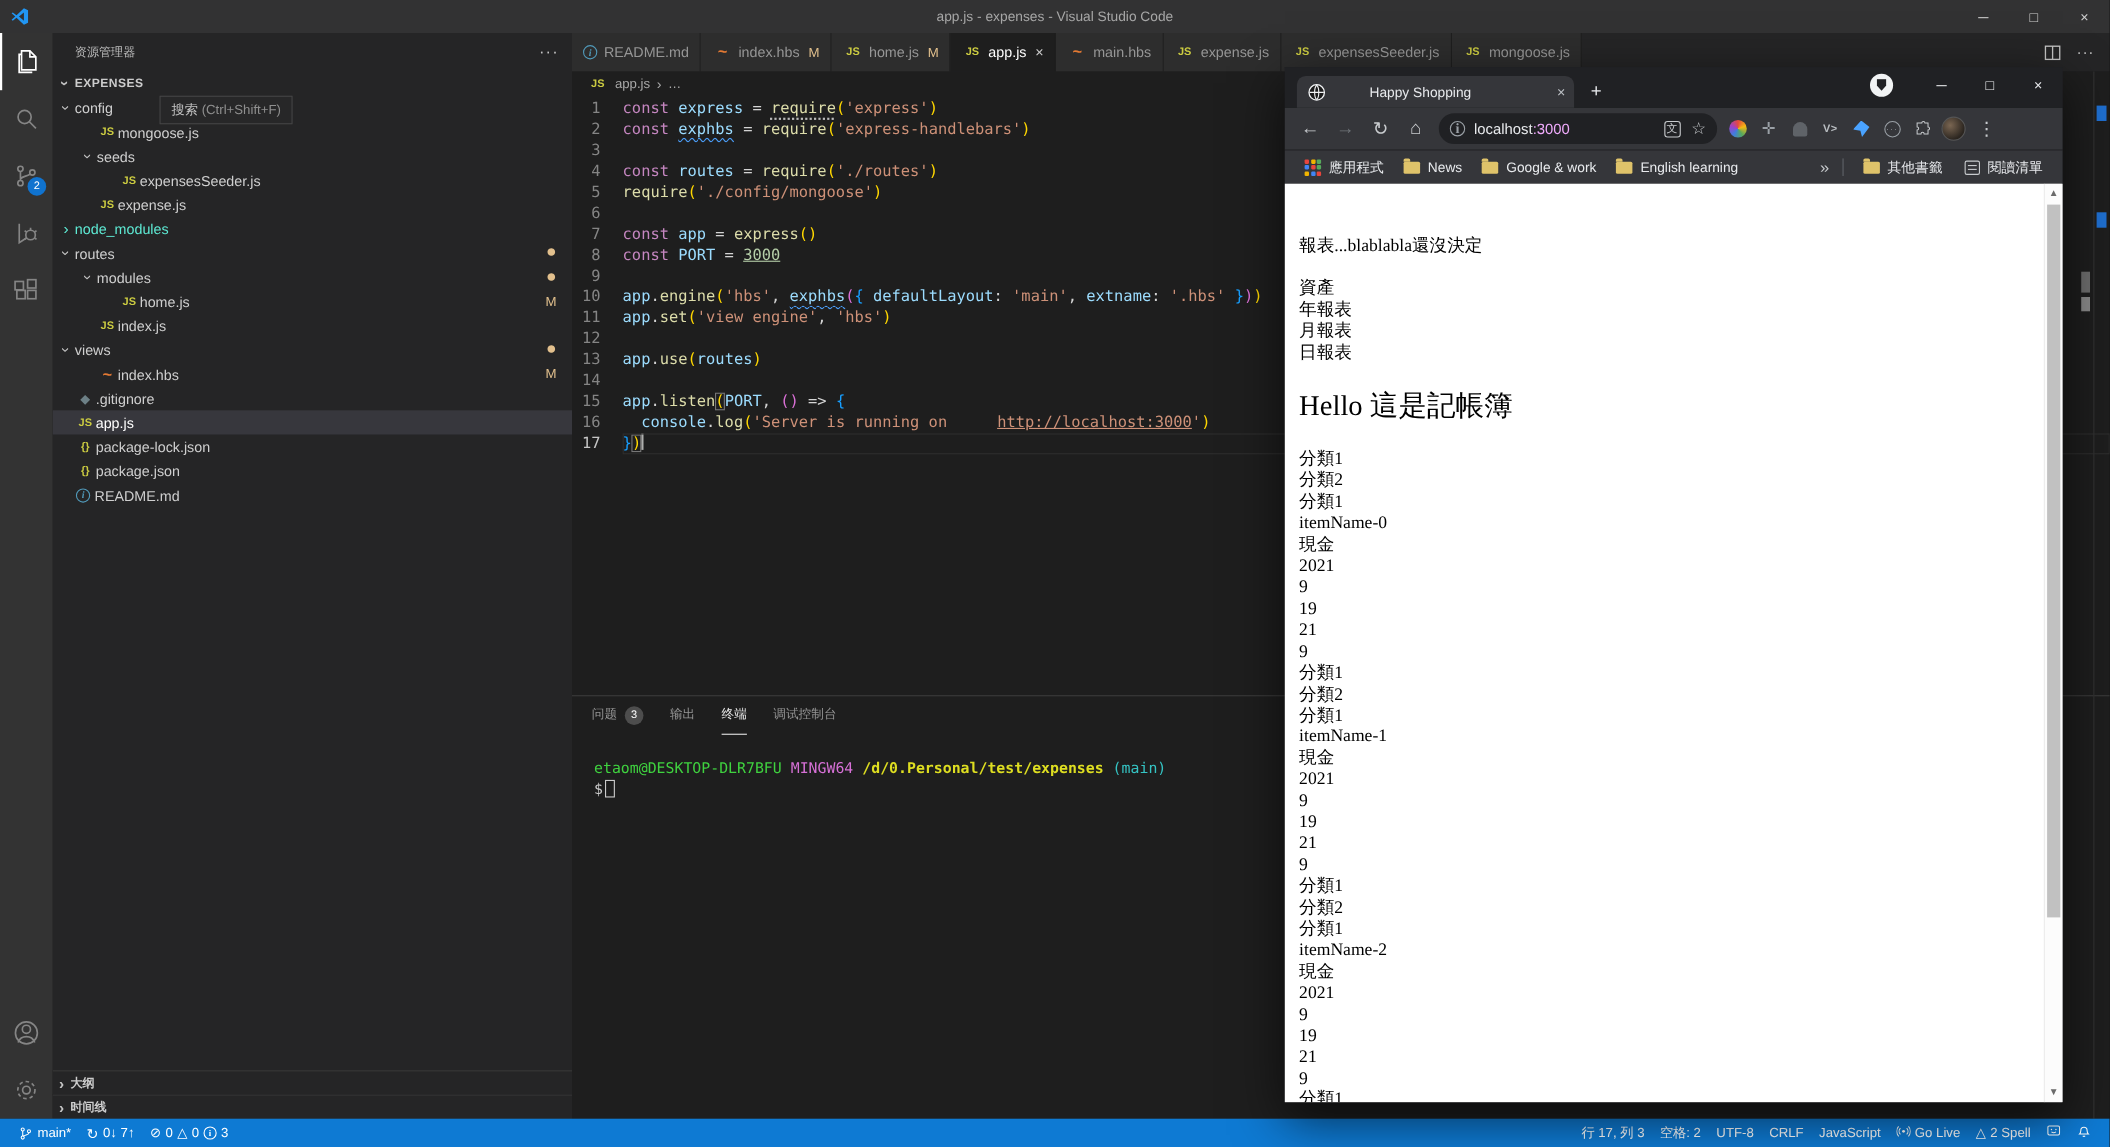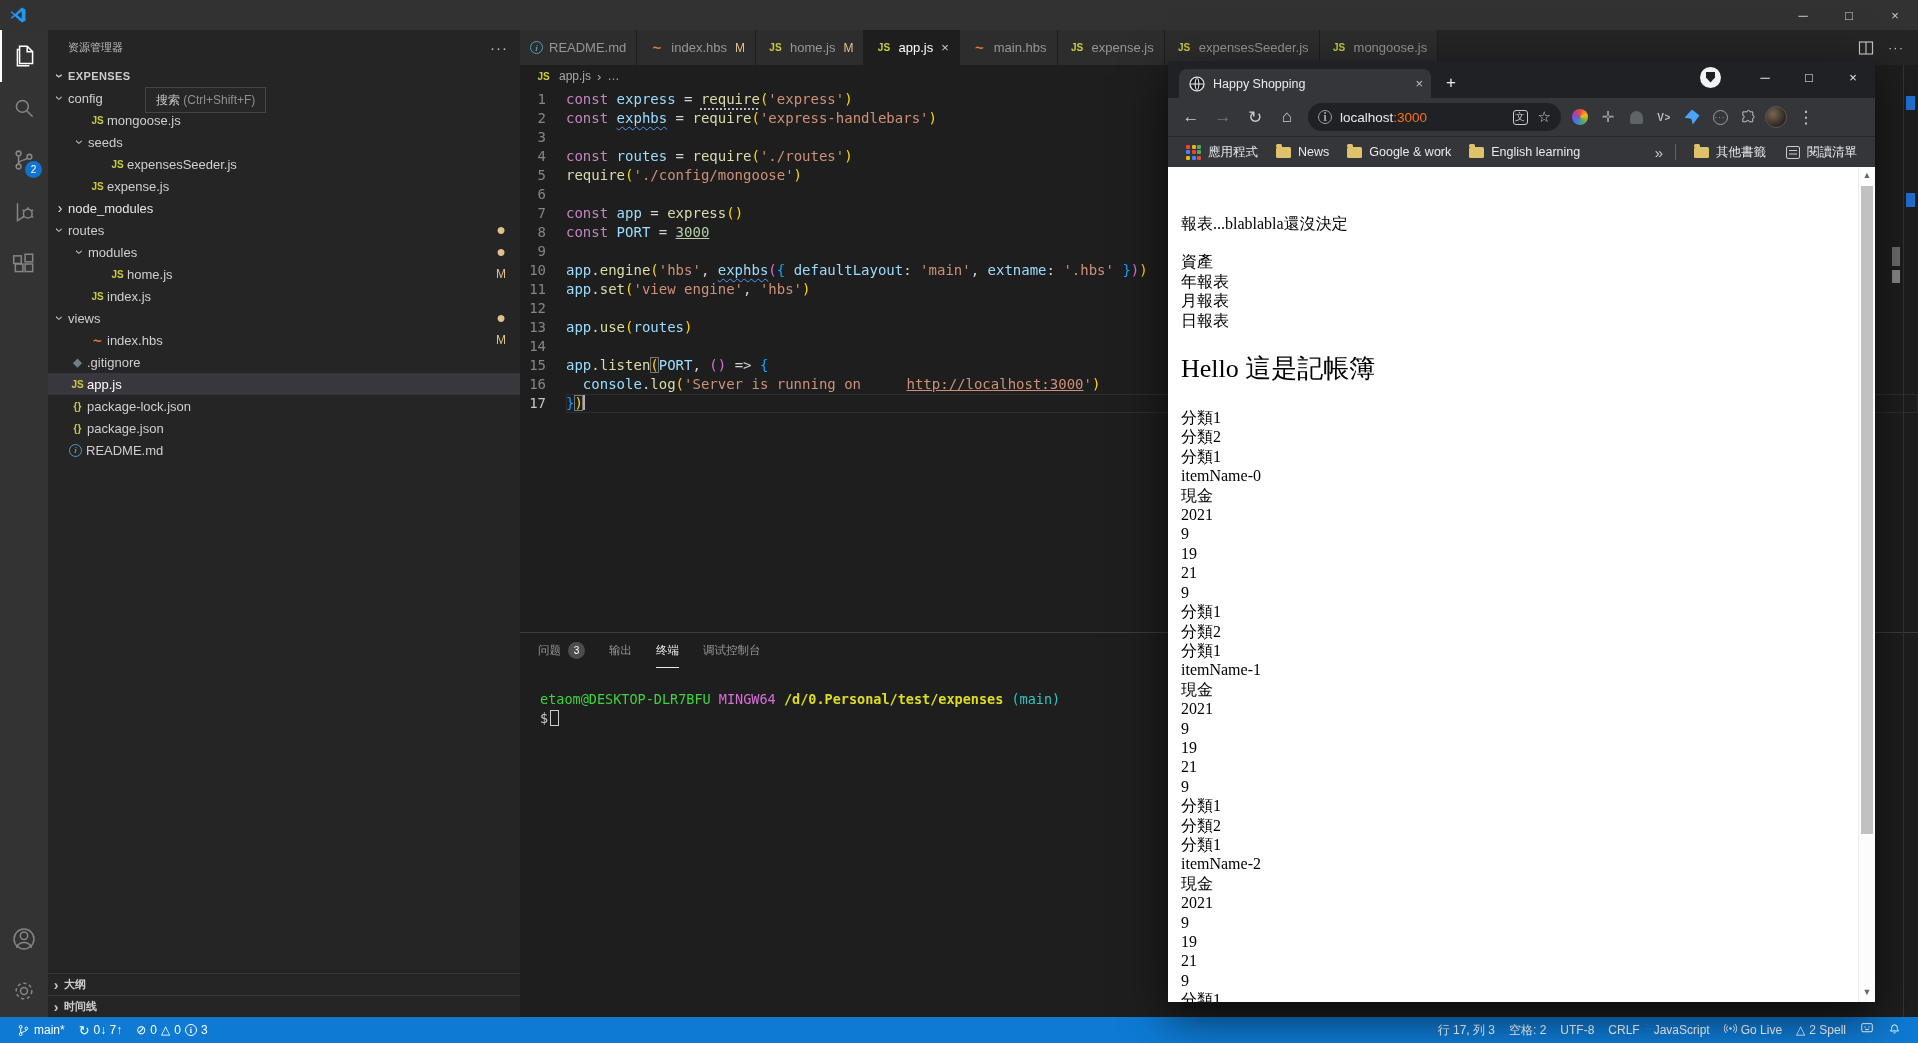--- a/index.html
+++ b/index.html
@@ -24,21 +24,21 @@
   .act-item.active svg { stroke:#ffffff; }
   .act-badge { position:absolute; right:6px; bottom:8px; background:#1073cf; color:#fff; border-radius:50%; width:17px; height:17px; font-size:10px; display:flex; align-items:center; justify-content:center; }
   .act-bottom { position:absolute; bottom:0; left:0; width:48px; }
   
   .sidebar { position:absolute; left:48px; top:30px; width:472px; bottom:26px; background:#252526; z-index:4; }
   .sb-header { height:35px; display:flex; align-items:center; padding:0 12px 0 20px; font-size:11px; color:#bbbbbb; }
   .sb-actions { margin-left:auto; color:#c5c5c5; font-size:15px; letter-spacing:1px; }
   .sect-row { height:22px; display:flex; align-items:center; padding-left:4px; font-size:11px; font-weight:bold; color:#cccccc; letter-spacing:.4px; }
   .trow { height:22px; display:flex; align-items:center; font-size:13px; color:#cfcfcf; white-space:nowrap; }
   .trow.selected { background:#37373d; color:#ffffff; }
-  .trow.dim .flabel, .trow.dim .chev { color:#e5e5e5; }
+  .trow.dim .flabel, .trow.dim .chev { color:#5eead4; }
   .chev { width:16px; display:inline-block; color:#c5c5c5; font-size:14px; text-align:center; flex:none; }
   .chev.exp::before { content:"›"; display:inline-block; transform:rotate(90deg); }
   .chev.col::before { content:"›"; display:inline-block; }
   .fi { width:19px; flex:none; text-align:center; font-weight:bold; font-size:10px; font-family:"Liberation Sans",sans-serif; }
   .fi-js, .fi-json { color:#cbcb41; }
   .fi-hbs { color:#e37933; font-size:15px; font-weight:bold; }
   .fi-git { color:#6d8086; font-size:11px; }
   .ci { display:inline-flex; width:13px; height:13px; border-radius:50%; border:1px solid currentColor; align-items:center; justify-content:center; font-size:9px; font-style:italic; font-family:"Liberation Serif",serif; font-weight:bold; }
   .fi-info { color:#519aba; }
   .fbadge { margin-left:auto; margin-right:14px; color:#e2c08d; font-size:12px; }
@@ -83,33 +83,33 @@
   .ov-mark { position:absolute; z-index:3; }
   
   .statusbar { position:absolute; left:0; right:0; bottom:0; height:26px; background:#0e7ad3; color:#ffffff; display:flex; align-items:center; font-size:12px; z-index:6; padding:0 10px; }
   .st-item { display:flex; align-items:center; gap:4px; padding:0 7px; height:26px; }
   .st-right { margin-left:auto; display:flex; align-items:center; }
   .statusbar svg { stroke:#ffffff; fill:none; stroke-width:1.2; }
   .st-ci { width:12px; height:12px; font-size:8px; }
   
   .browser { position:absolute; left:1168px; top:61px; width:707px; height:941px; z-index:10; box-shadow:0 14px 44px rgba(0,0,0,.65); background:#202124; }
   .b-tabstrip { position:relative; height:37px; background:#202124; display:flex; align-items:flex-end; }
-  .b-tab { margin-left:11px; width:252px; height:29px; background:#35363a; border-radius:8px 8px 0 0; display:flex; align-items:center; padding:0 8px 0 10px; color:#e8eaed; font-size:12.5px; }
+  .b-tab { margin-left:11px; width:252px; height:29px; background:#35363a; border-radius:8px 8px 0 0; display:flex; align-items:center; padding:0 8px 0 10px; color:#e8eaed; font-size:12.5px;gap:32px; }
   .b-tab .favicon { width:16px; height:16px; flex:none; margin-right:8px; }
   .b-tab .btclose { margin-left:auto; color:#bdc1c6; font-size:13px; }
   .b-newtab { width:28px; height:28px; display:flex; align-items:center; justify-content:center; color:#e8eaed; font-size:17px; margin:0 0 1px 6px; }
   .b-winctrls { margin-left:auto; display:flex; align-self:flex-start; align-items:center; height:32px; }
   .b-winbtn { width:44px; height:32px; display:flex; align-items:center; justify-content:center; color:#e8eaed; font-size:13px; }
   .b-badge { width:21px; height:21px; border-radius:50%; background:#f1f3f4; margin-right:22px; display:flex; align-items:center; justify-content:center; }
   .b-badge span { display:block; width:9px; height:11px; background:#202124; clip-path:polygon(0 0,100% 0,100% 55%,50% 100%,0 55%); }
   .b-toolbar { height:38px; background:#35363a; display:flex; align-items:center; padding:0 8px; gap:2px; }
   .nav-ic { width:30px; height:30px; display:flex; align-items:center; justify-content:center; color:#c8cbce; font-size:17px; }
   .nav-ic.dis { color:#70757a; }
   .omnibox { width:253px; height:28px; background:#202124; border-radius:14px; display:flex; align-items:center; padding:0 10px; margin:0 4px; color:#e8eaed; font-size:13.5px; }
-  .omni-host { color:#e8eaed; } .omni-port { color:#f97316; }
+  .omni-host { color:#e8eaed; } .omni-port { color:#f0abfc; }
   .omni-ic { color:#9aa0a6; font-size:13px; margin-right:8px; }
   .omni-right { margin-left:auto; display:flex; align-items:center; gap:10px; color:#c8cbce; }
   .tr-ic { width:15px; height:15px; border:1.3px solid #c8cbce; border-radius:3px; font-size:10px; display:flex; align-items:center; justify-content:center; color:#c8cbce; }
   .ext-ic { width:26px; height:26px; display:flex; align-items:center; justify-content:center; flex:none; }
   .wheel { width:16px; height:16px; border-radius:50%; background:conic-gradient(#e6483d,#f5b913,#57a95c,#3f7de0,#9c41c8,#e6483d); }
   .cross { color:#9aa0a6; font-size:15px; }
   .bust { width:13px; height:13px; border-radius:50% 50% 2px 2px; background:#5f6368; }
   .vuedt { color:#b9bdc1; font-size:10px; font-weight:bold; letter-spacing:.5px; }
   .kite { width:15px; height:15px; background:#4aa3ff; clip-path:polygon(50% 0,100% 40%,55% 100%,45% 62%,0 55%); }
   .dotcirc { width:15px; height:15px; border-radius:50%; border:1.5px solid #9aa0a6; color:#9aa0a6; font-size:8px; display:flex; align-items:center; justify-content:center; letter-spacing:1px; }
@@ -136,20 +136,21 @@
 </style>
 </head>
 <body>
 
 <div id="screen">
 
   <div class="titlebar">
     <svg class="vsc-logo" viewBox="0 0 24 24">
         <path fill="#2196f3" d="M17 2 8 10.5 3.5 7 2 8l4.5 4L2 16l1.5 1L8 13.5 17 22l5-2.5v-15L17 2zm0 5v10l-6-5 6-5z"></path>
       </svg>
+    <div class="tb-title">app.js - expenses - Visual Studio Code</div>
     <div class="win-ctrls">
       <span class="win-btn">─</span>
       <span class="win-btn">□</span>
       <span class="win-btn">×</span>
     </div>
   </div>
 
   <div class="activitybar">
     <div class="act-item active">
       <svg width="26" height="26" viewBox="0 0 24 24">

